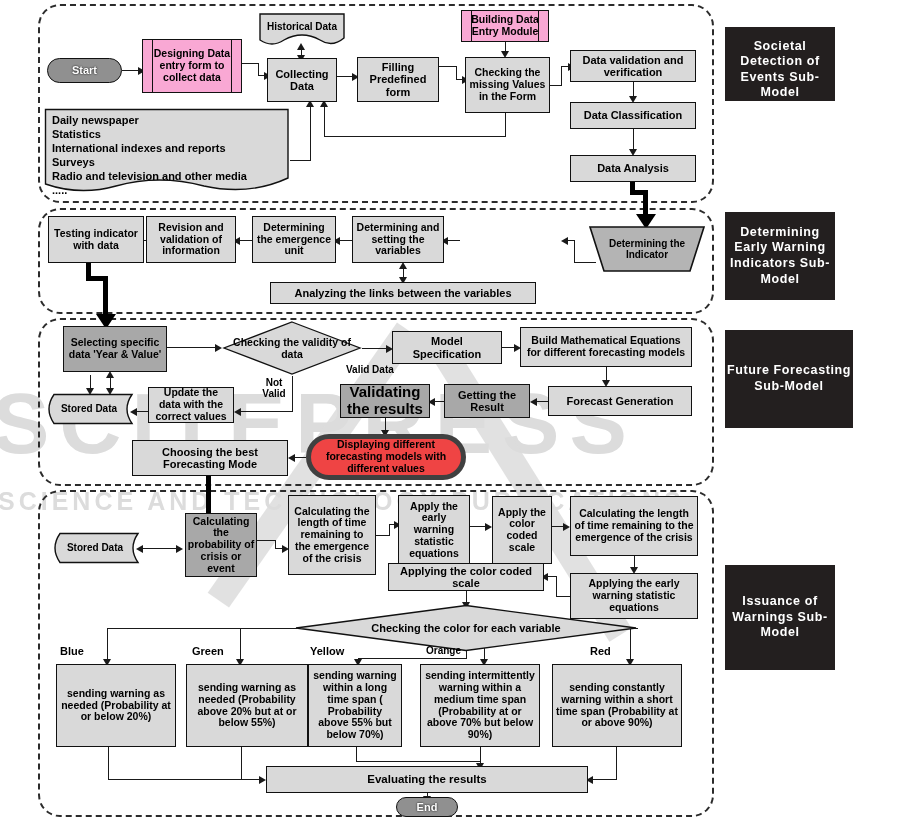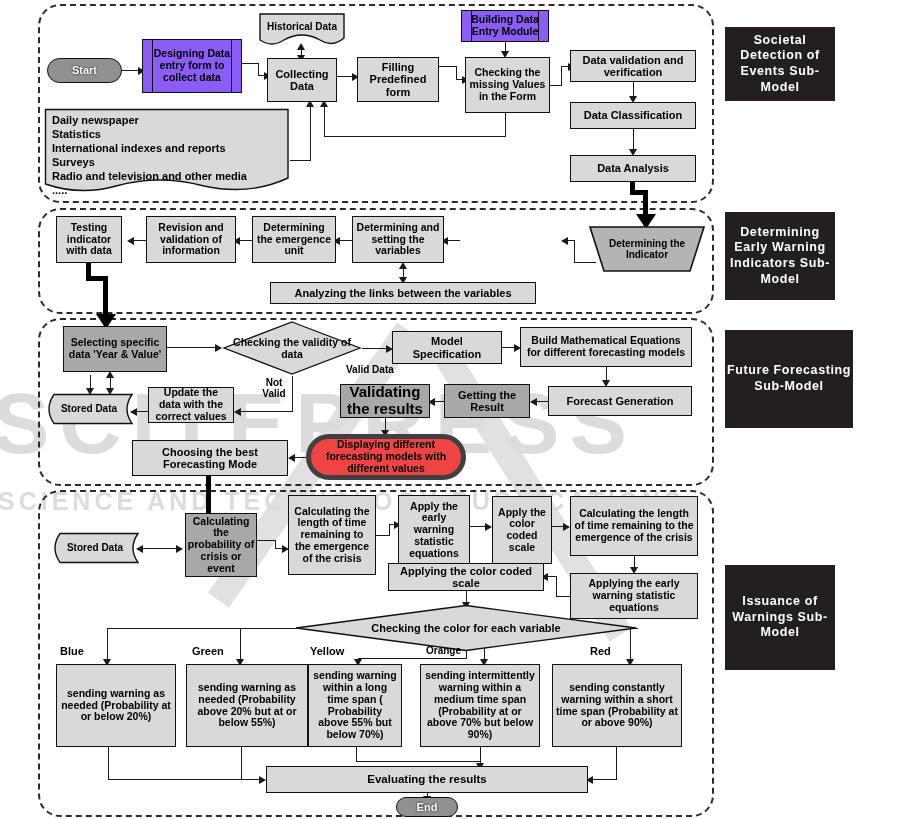--- a/index.html
+++ b/index.html
@@ -22,21 +22,21 @@
             line-height:1.25;z-index:3;letter-spacing:.6px;}
 
   
   .node{position:absolute;z-index:4;box-sizing:border-box;display:flex;align-items:center;
         justify-content:center;text-align:center;font-weight:bold;color:#000;line-height:1.12;}
   .proc{background:#d9d9d9;border:1px solid #111;}
   .proc-dark{background:#a8a8a8;border:1px solid #111;}
   .proc span{display:block;padding:0 3px;}
 
   
-  .predef{background:#8b5cf6;border:1px solid #111;}
+  .predef{background:#f9a8d4;border:1px solid #111;}
   .predef::before,.predef::after{content:"";position:absolute;top:0;bottom:0;width:1px;background:#111;}
   .predef::before{left:9px;}
   .predef::after{right:9px;}
 
   
   .term{background:#909090;border:1px solid #111;border-radius:999px;color:#fff;
         text-shadow:0 0 2px #000;}
 
   
   .stadium{background:#ef4444;border:5px solid #404040;border-radius:40px;}
@@ -79,21 +79,21 @@
   <div class="wm wm-big">SCITEPRESS</div>
   <div class="wm wm-small">SCIENCE AND TECHNOLOGY PUBLICATIONS</div>
   <div class="wm-slash" style="left:300px;top:300px;width:26px;height:330px;transform:rotate(35deg);"></div>
   <div class="wm-slash" style="left:520px;top:330px;width:26px;height:330px;transform:rotate(-32deg);"></div>
 
   <div class="group" style="left:38px;top:4px;width:672px;height:195px;"></div>
   <div class="group" style="left:38px;top:208px;width:672px;height:102px;"></div>
   <div class="group" style="left:38px;top:318px;width:672px;height:164px;"></div>
   <div class="group" style="left:38px;top:490px;width:672px;height:323px;"></div>
 
-  <div class="submodel" style="left:725px;top:27px;width:110px;height:74px;font-size:12.5px;">
+  <div class="submodel" style="left:725px;top:27px;width:110px;height:74px;font-size:12.5px;align-items:flex-end;">
     <span>Societal Detection of Events Sub-Model</span>
   </div>
   <div class="submodel" style="left:725px;top:212px;width:110px;height:88px;font-size:12.5px;">
     <span>Determining Early Warning Indicators Sub-Model</span>
   </div>
   <div class="submodel" style="left:725px;top:330px;width:128px;height:98px;font-size:12.5px;">
     <span>Future Forecasting Sub-Model</span>
   </div>
   <div class="submodel" style="left:725px;top:565px;width:110px;height:105px;font-size:12.5px;">
     <span>Issuance of Warnings Sub-Model</span>
@@ -224,21 +224,21 @@
   </div>
   <div class="ln h" style="left:236px;top:240px;width:16px;"></div>
   <div class="arw ar-l" style="left:233px;top:236.5px;"></div>
 
   <div class="node proc" style="left:146px;top:216px;width:90px;height:47px;font-size:10.5px;">
     <span>Revision and validation of information</span>
   </div>
   <div class="ln h" style="left:130px;top:240px;width:16px;"></div>
   <div class="arw ar-l" style="left:127px;top:236.5px;"></div>
 
-  <div class="node proc" style="left:56px;top:216px;width:66px;height:47px;font-size:10.5px;">
+  <div class="node proc" style="left:48px;top:216px;width:96px;height:47px;font-size:10.5px;">
     <span>Testing indicator with data</span>
   </div>
 
   <div class="ln v thick" style="left:86px;top:263px;width:5px;height:17px;"></div>
   <div class="ln h thick" style="left:86px;top:276px;width:22px;height:5px;"></div>
   <div class="ln v thick" style="left:103px;top:276px;width:5px;height:40px;"></div>
   <div class="arw ar-d-big" style="left:95.5px;top:314px;"></div>
 
   <div class="node proc" style="left:270px;top:282px;width:266px;height:22px;font-size:11px;">
     <span>Analyzing the links between the variables</span>

